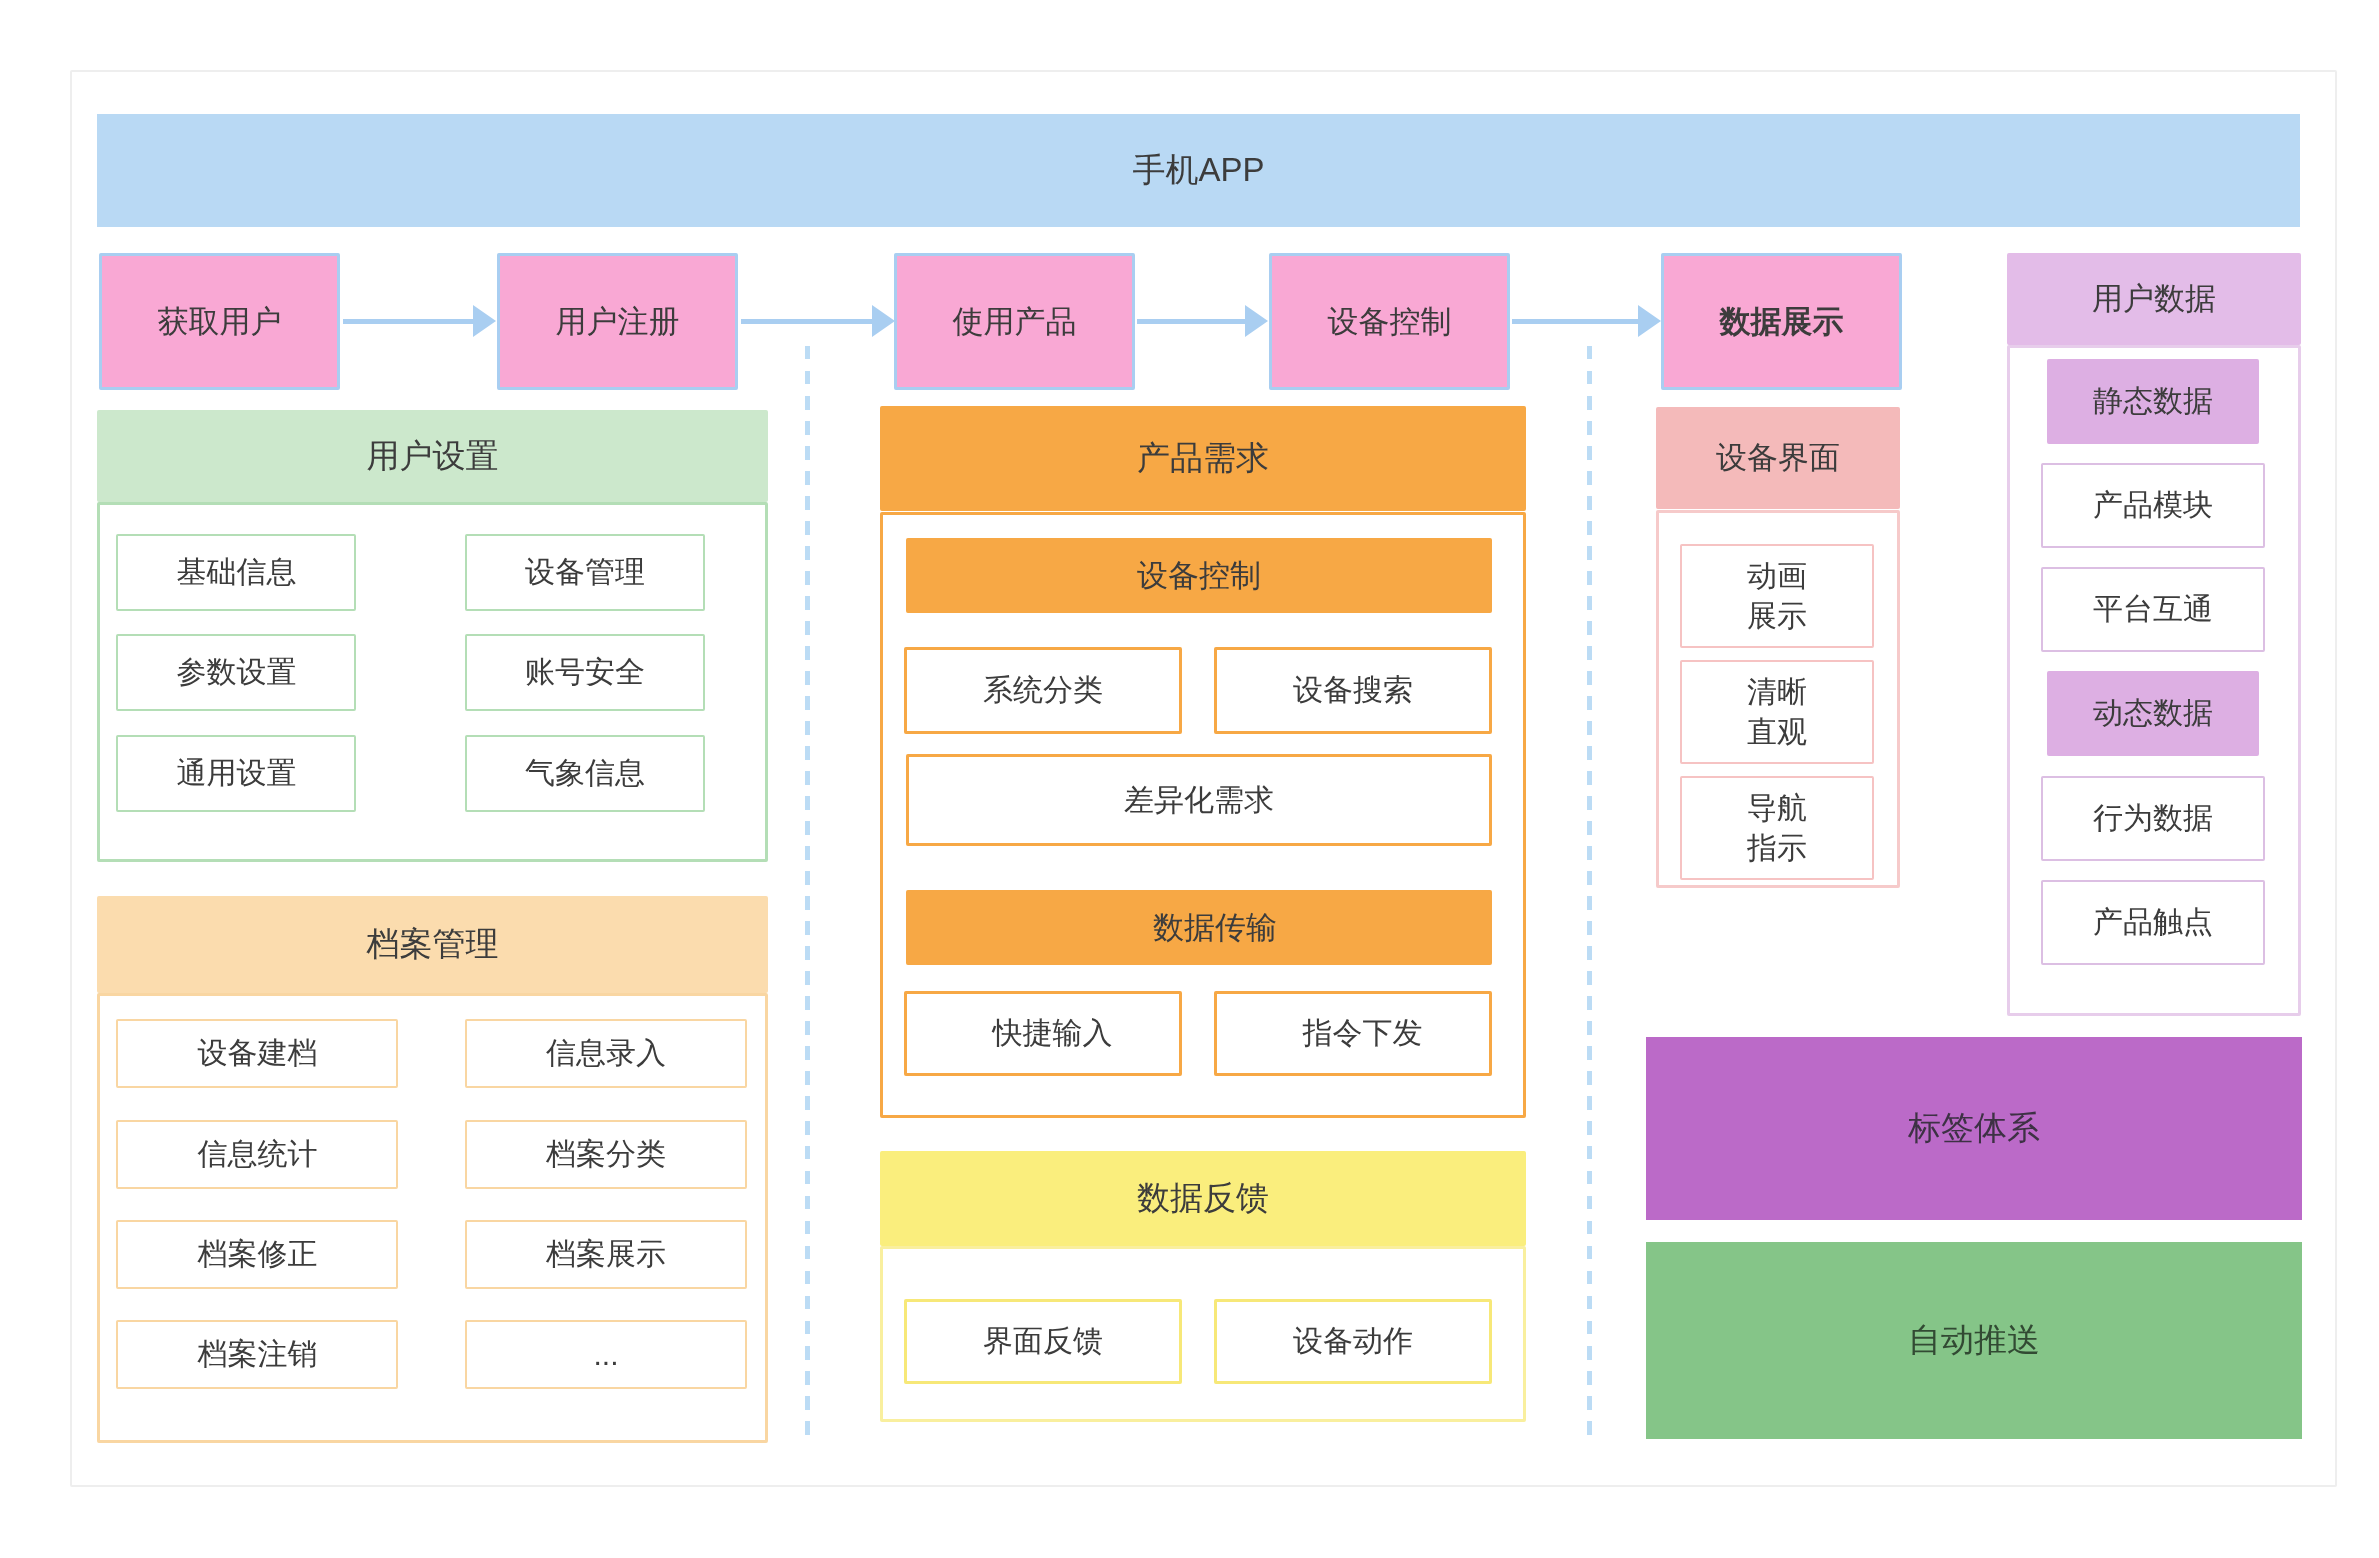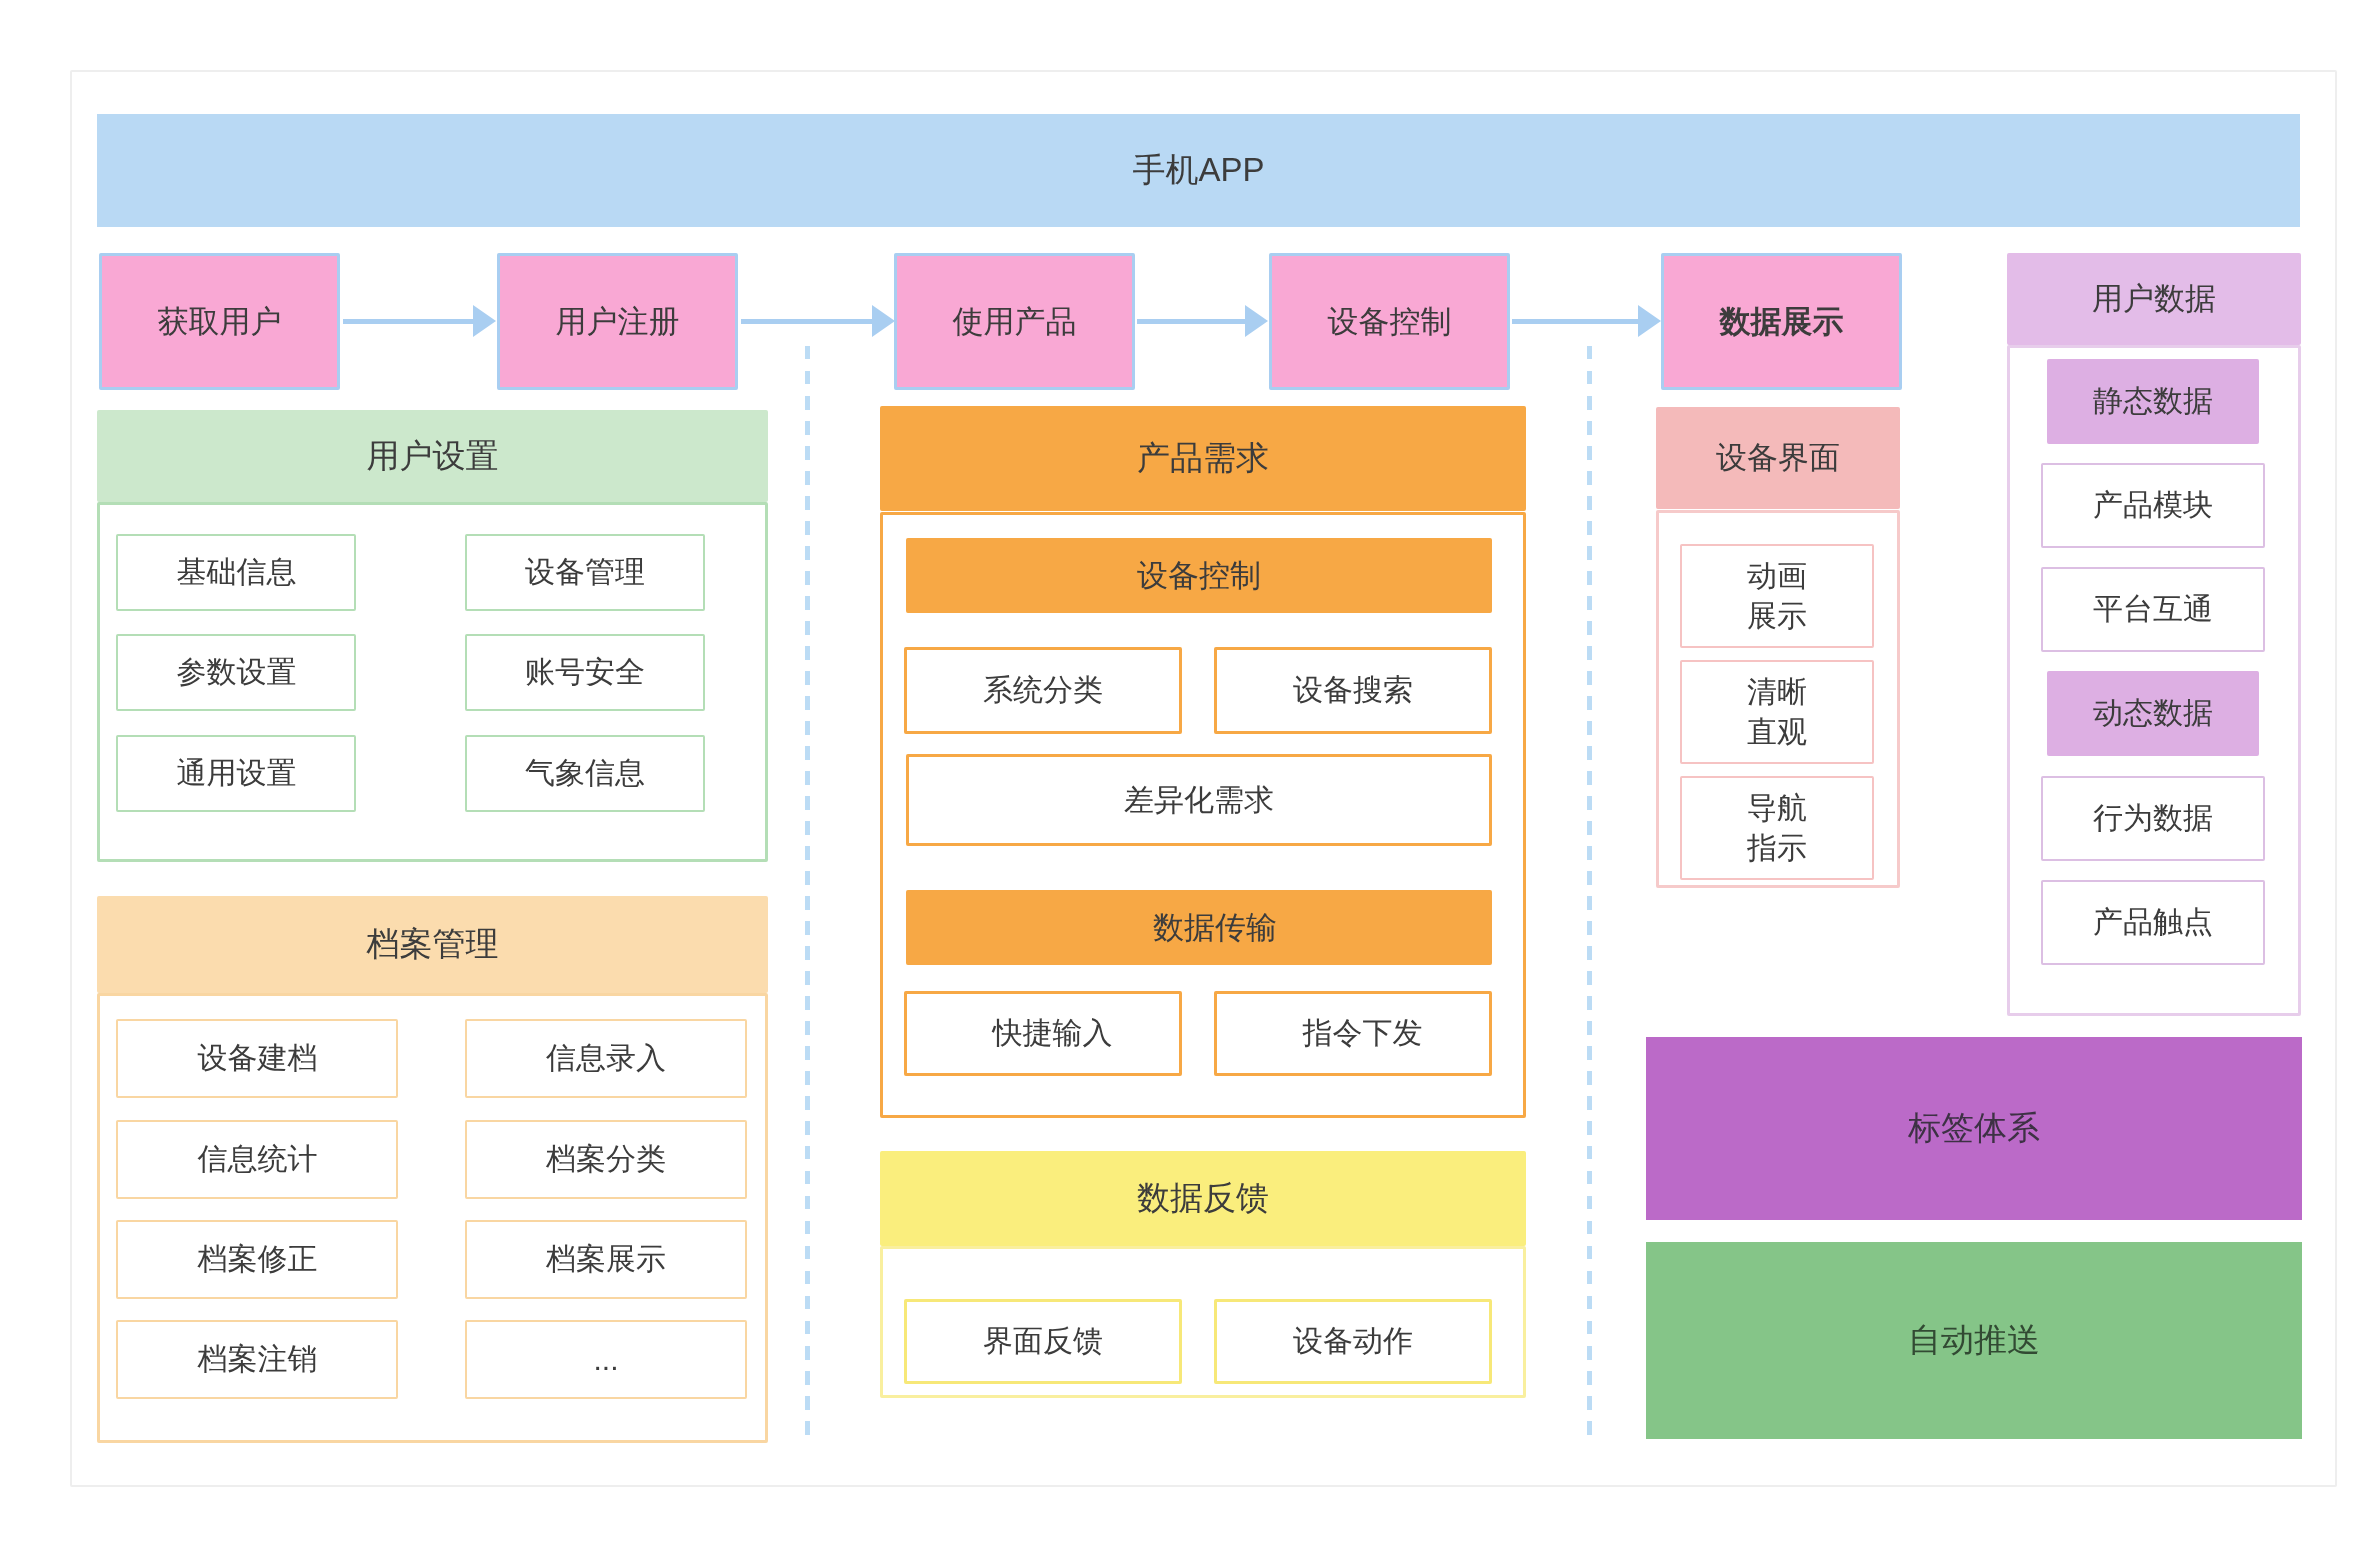--- a/index.html
+++ b/index.html
@@ -41,36 +41,36 @@
   
   .us-header { left:97px; top:410px; width:671px; height:92px; background:#cce8cc; }
   .us-body   { left:97px; top:502px; width:671px; height:360px; border:3.9px solid #b4deb6; }
   .us-body .cell { width:240px; height:77px; border:2.9px solid #b4deb6; }
   .c-l{left:16.4px;} .c-r{left:365px;}
   .usr1{top:29px;} .usr2{top:129px;} .usr3{top:230px;}
 
   
   .dm-header { left:97px; top:896px; width:671px; height:97px; background:#fbdcae; }
   .dm-body   { left:97px; top:993px; width:671px; height:450px; border:3.9px solid #f9d6a2; }
-  .dm-body .cell { width:282px; height:79px; border:2.9px solid #f9d6a2; }
+  .dm-body .cell { width:282px; height:69px; border:2.9px solid #f9d6a2; }
   .dmr1{top:23px;} .dmr2{top:124px;} .dmr3{top:224px;} .dmr4{top:324px;}
 
   
   .pr-header { left:880px; top:406px; width:646px; height:105px; background:#f7a845; }
   .pr-body   { left:880px; top:512px; width:646px; height:606px; border:3.9px solid #f7a845; }
   .pr-bar { position:absolute; left:23px; width:586px; height:75px; background:#f7a845; font-size:31px; display:flex; align-items:center; justify-content:center; border-radius:1.9px; }
   .pr-bar1{top:23px;} .pr-bar2{top:375px;padding-left:32px;}
   .pr-body .cell { border:3.9px solid #f7a845; }
   .pr-c1{left:21px; width:278px;} .pr-c2{left:331px; width:278px;}
   .pr-row1{top:132px; height:87px;} .pr-row2{top:476px; height:85px;padding-left:19px;}
   .pr-wide{left:23px; top:239px; width:586px; height:92px;}
 
   
   .df-header { left:880px; top:1151px; width:646px; height:95px; background:#faee7d; }
-  .df-body   { left:880px; top:1246px; width:646px; height:152px; border:3.9px solid #f9ef9e; }
+  .df-body   { left:880px; top:1246px; width:646px; height:176px; border:3.9px solid #f9ef9e; }
   .df-body .cell { top:50px; height:85px; border:3.9px solid #f7e878; }
 
   
   .dui-header { left:1656px; top:407px; width:244px; height:102px; background:#f4baba; font-size:31px; }
   .dui-body   { left:1656px; top:510px; width:244px; height:378px; border:3.9px solid #f6caca; }
   .dui-body .cell { left:21px; width:194px; height:104px; border:2.9px solid #f6c3c3; white-space:pre-line; line-height:1.35; }
   .duir1{top:31px;} .duir2{top:147px;} .duir3{top:263px;}
 
   
   .ud-header { left:2007px; top:253px; width:294px; height:92px; background:#e3bce8; font-size:31px; }

